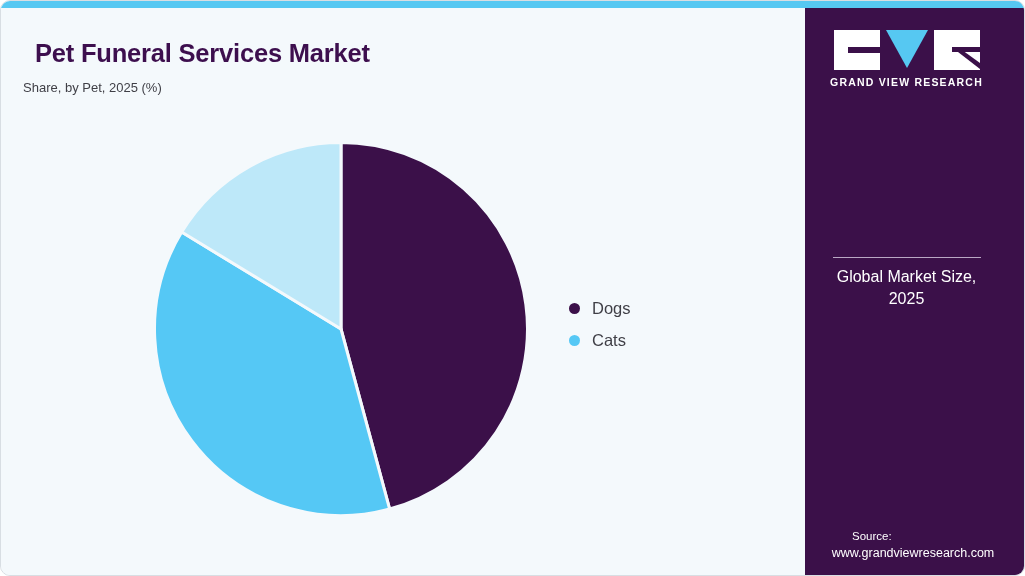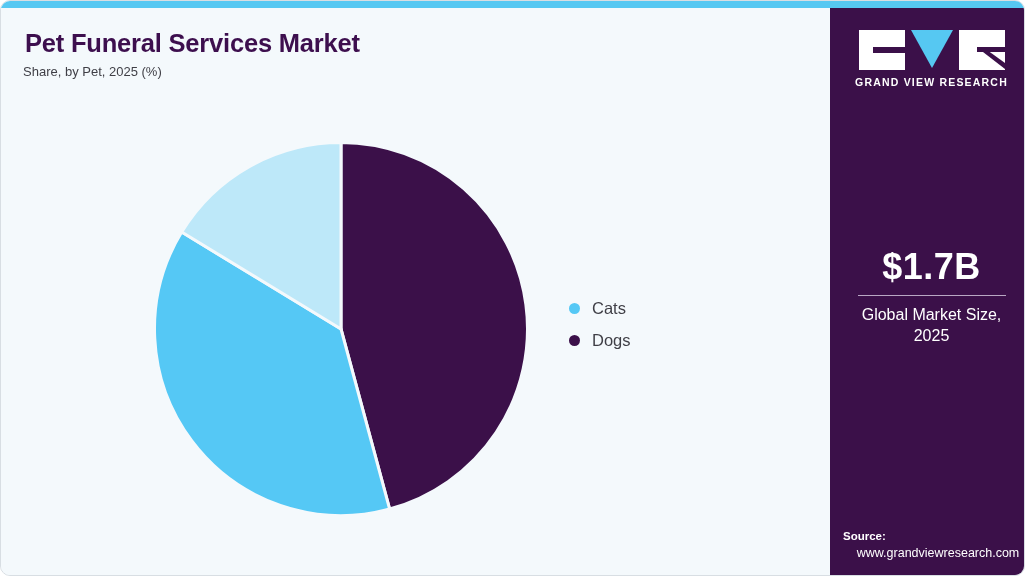--- a/index.html
+++ b/index.html
@@ -45,21 +45,21 @@
     background: #f4f9fc;
   }
 
   .title-block {
     position: absolute;
     top: 19px;
     left: 22px;
     width: 700px;
   }
   .chart-title {
-    margin: 2px;
+    margin: 12px;
     font-size: 25.5px;
     font-weight: bold;
     color: #3d0f4e;
     letter-spacing: -0.2px;
     line-height: 1.15;
   }
   .chart-subtitle {
     margin: 6px 0 0 0;
     font-size: 13px;
     font-weight: normal;
@@ -105,21 +105,21 @@
     color: #3f3f46;
     line-height: 1;
     white-space: nowrap;
   }
 
   
   .side-panel {
     position: absolute;
     top: 7px;
     right: 0;
-    width: 194px;
+    width: 219px;
     height: 569px;
     background: #3b1049;
     box-sizing: border-box;
   }
 
   
   .logo-block {
     position: absolute;
     top: 22px;
     left: 0;
@@ -170,23 +170,24 @@
   
   .source-block {
     position: absolute;
     left: 13px;
     bottom: 16px;
     width: 190px;
     text-align: left;
   }
   .source-label {
     font-size: 11.5px;
-    font-weight: bold;
+    font-weight: normal;
     color: #ffffff;
     line-height: 1.45;
+    margin-left: 34px;
   }
   .source-url {
     font-size: 12.5px;
     color: #ffffff;
     line-height: 1.3;
     white-space: nowrap;
     text-align: center;
   }
 </style>
 </head>
@@ -208,26 +209,26 @@
         <g>
           <path id="slice-0" stroke="#f4f9fc" stroke-width="3" d="M 188 188 L 188.00 1.50 A 186.5 186.5 0 0 1 236.65 368.04 Z" fill="#3b1049"></path>
           <path id="slice-1" stroke="#f4f9fc" stroke-width="3" d="M 188 188 L 236.65 368.04 A 186.5 186.5 0 0 1 28.68 91.05 Z" fill="#55c8f5"></path>
           <path id="slice-2" stroke="#f4f9fc" stroke-width="3" d="M 188 188 L 28.68 91.05 A 186.5 186.5 0 0 1 188.00 1.50 Z" fill="#bde8f9"></path>
         </g>
       </svg>
     </div>
 
     <div class="legend">
       <div class="legend-item">
+        <span class="legend-swatch" id="swatch-0" style="background: rgb(59, 16, 73);"></span>
+        <span class="legend-label">Dogs</span>
+      </div>
+      <div class="legend-item">
         <span class="legend-swatch" id="swatch-1" style="background: rgb(85, 200, 245);"></span>
         <span class="legend-label">Cats</span>
-      </div>
-      <div class="legend-item">
-        <span class="legend-swatch" id="swatch-0" style="background: rgb(59, 16, 73);"></span>
-        <span class="legend-label">Dogs</span>
       </div>
     </div>
 
   </div>
 
   <div class="side-panel">
 
     <div class="logo-block">
       <svg class="logo-mark" width="146" height="40" viewBox="0 0 146 40">
 
@@ -237,21 +238,20 @@
         <path d="M52 0 H94 L73 38 Z" fill="#56c8f2"></path>
 
         <path d="M100 0 H146 V40 H100 Z" fill="#ffffff"></path>
         <path d="M118 17 H146 V22 L118 22 Z" fill="#3b1049"></path>
         <path d="M128 20 L146 33 V39 L124 22 Z" fill="#3b1049"></path>
       </svg>
       <div class="logo-wordmark">GRAND VIEW RESEARCH</div>
     </div>
 
     <div class="stat-block">
-      <div class="stat-value">$1.7B</div>
       <div class="stat-divider"></div>
       <div class="stat-caption">Global Market Size, 2025</div>
     </div>
 
     <div class="source-block">
       <div class="source-label">Source:</div>
       <div class="source-url">www.grandviewresearch.com</div>
     </div>
 
   </div>

